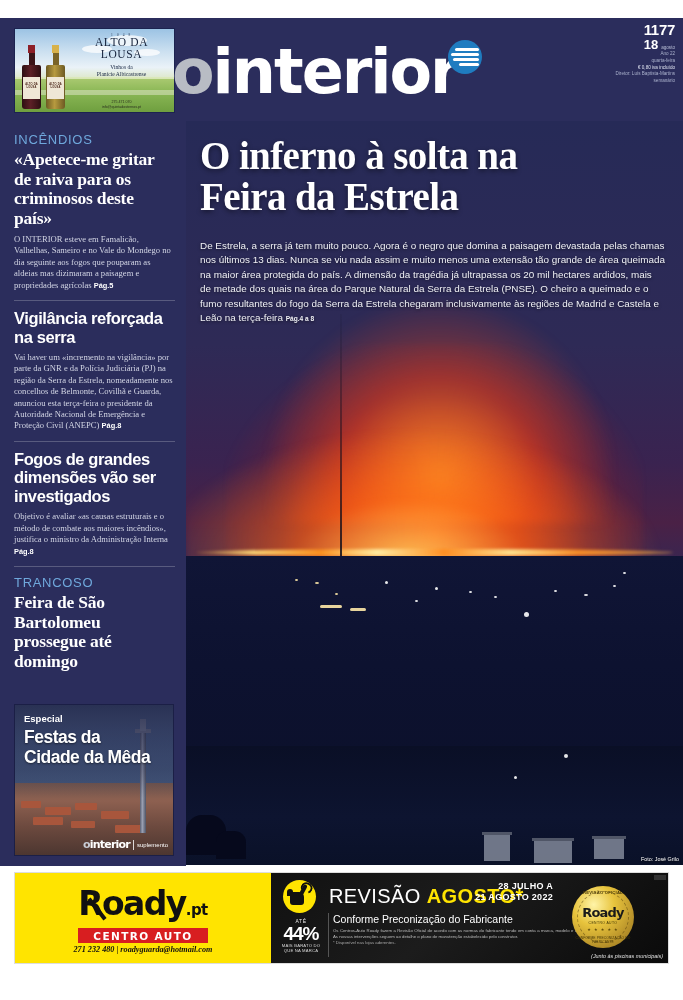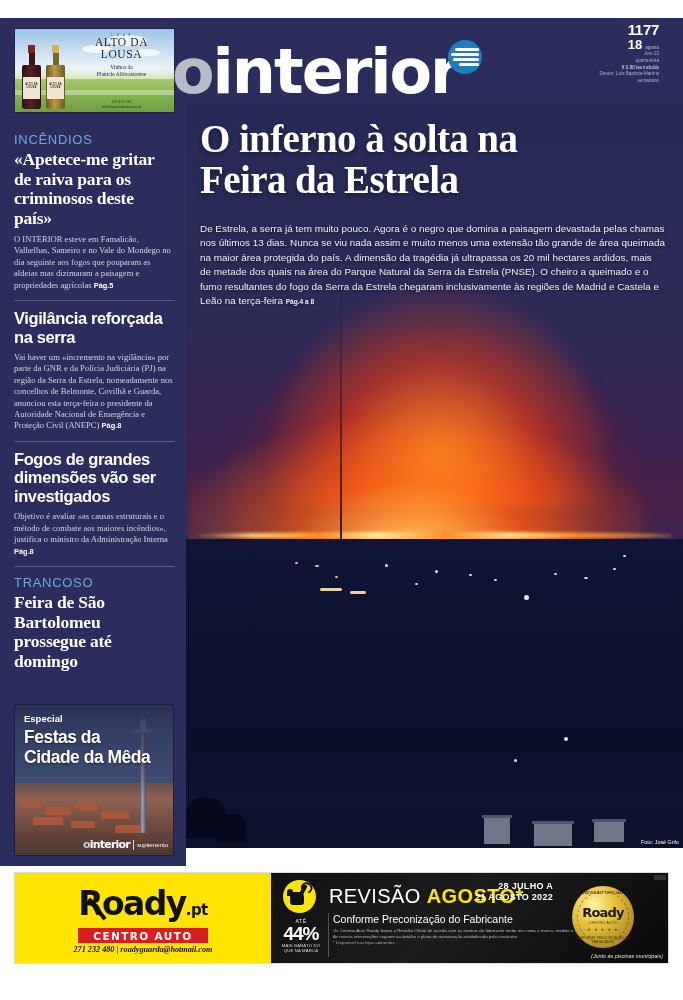--- a/index.html
+++ b/index.html
@@ -59,21 +59,21 @@
   }
   .logo-o { color: #b8bcc4; }
   .logo-rest { color: #ffffff; }
   .logo-dot {
     position: absolute; left: 276px; top: 6px;
     width: 34px; height: 34px; border-radius: 50%;
     background: #1f7cc0; overflow: hidden;
   }
   .logo-dot i { position: absolute; right: 3px; height: 2.6px; background: #ffffff; border-radius: 2px; display:block; }
 
-  .issue { position: absolute; right: 24px; top: 4px; width: 96px; text-align: right; color: #cfd3e2; }
+  .issue { position: absolute; right: 8px; top: 4px; width: 96px; text-align: right; color: #cfd3e2; }
   .issue-num { font-size: 15px; font-weight: 700; color: #ffffff; line-height: 15px; letter-spacing: -.3px;}
   .issue-row { display: flex; justify-content: flex-end; align-items: baseline; gap: 3px; margin-top: 1px;}
   .issue-day { font-size: 13px; font-weight: 700; color: #ffffff; line-height: 13px; text-align: right; }
   .issue-mon { font-size: 4.6px; color: #b9bfd6; line-height: 6px; }
   .issue-line { font-size: 4.6px; line-height: 6.6px; color: #aab1cc; }
   .issue-price { font-size: 4.6px; line-height: 7px; color: #dfe3f0; }
 
   
   .sidebar {
     position: absolute; left: 0; top: 122px; width: 186px; height: 744px;
@@ -117,21 +117,21 @@
     font-family:"Liberation Sans", sans-serif; text-shadow:0 1px 2px rgba(0,0,0,.5); }
   .esp-logo { position:absolute; right:5px; bottom:4px; display:flex; align-items:center; gap:3px; }
   .esp-logo .lg { font-family:"DejaVu Sans", sans-serif; font-weight:700; font-size:11px;
     color:#ffffff; letter-spacing:-.8px; }
   .esp-logo .lg .o { color:#c8ccd6; }
   .esp-logo .bar { width:1px; height:10px; background:#ffffff; opacity:.8; }
   .esp-logo .sup { font-size:6px; color:#ffffff; }
 
   
   .main {
-    position: absolute; left: 186px; top: 104px; width: 497px; height: 744px;
+    position: absolute; left: 186px; top: 121px; width: 497px; height: 744px;
     overflow: hidden; background: #1a1f4a;
   }
   .photo-sky { position:absolute; left:0; top:0; width:100%; height:100%;
     background: linear-gradient(180deg,#262a57 0%, #2e2a56 30%, #3a2350 46%, #4a2146 54%, #2a2a5a 64%, #1d2450 78%, #151a3c 100%); }
   .glow-a { position:absolute; left:8%; top:30%; width:84%; height:34%;
     background: radial-gradient(ellipse at 50% 75%, rgba(255,90,20,.95) 0%, rgba(230,50,20,.72) 28%, rgba(150,30,40,.40) 52%, rgba(60,25,60,0) 76%);
     filter: blur(2px); }
   .glow-b { position:absolute; left:16%; top:24%; width:70%; height:30%;
     background: radial-gradient(ellipse at 50% 80%, rgba(255,150,40,.85) 0%, rgba(255,70,20,.45) 40%, rgba(120,30,50,0) 72%);
     filter: blur(4px); }

